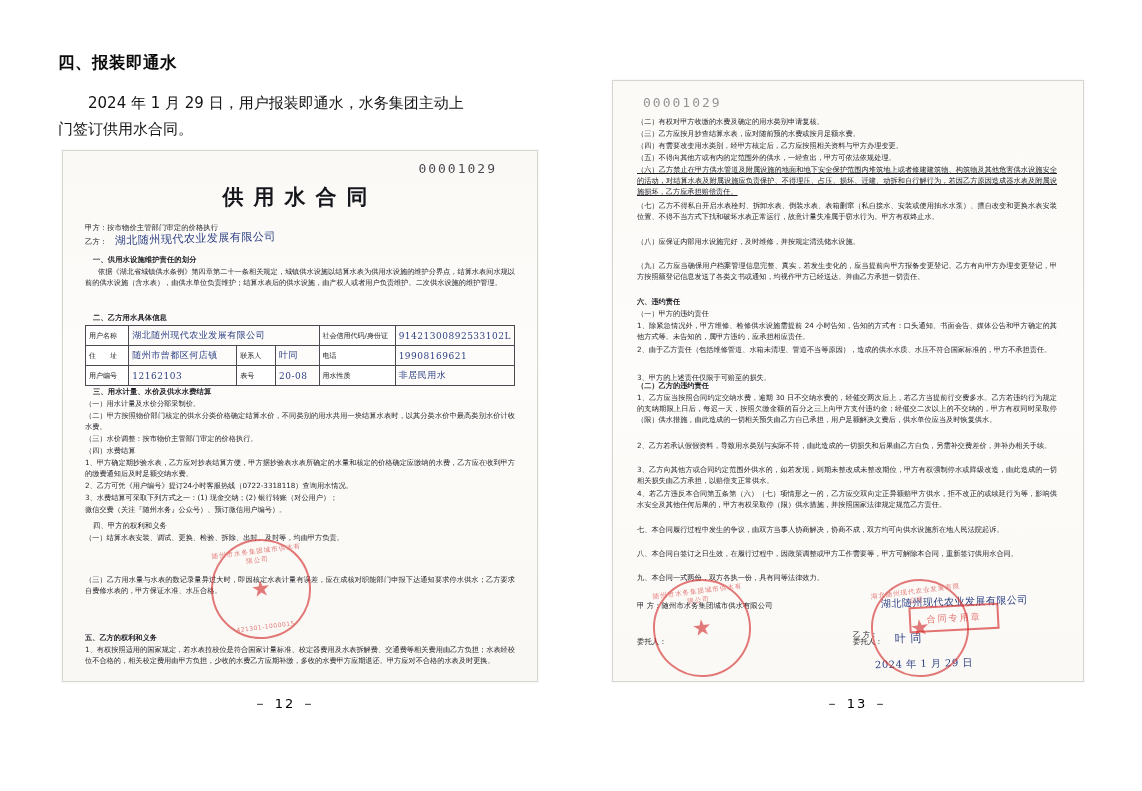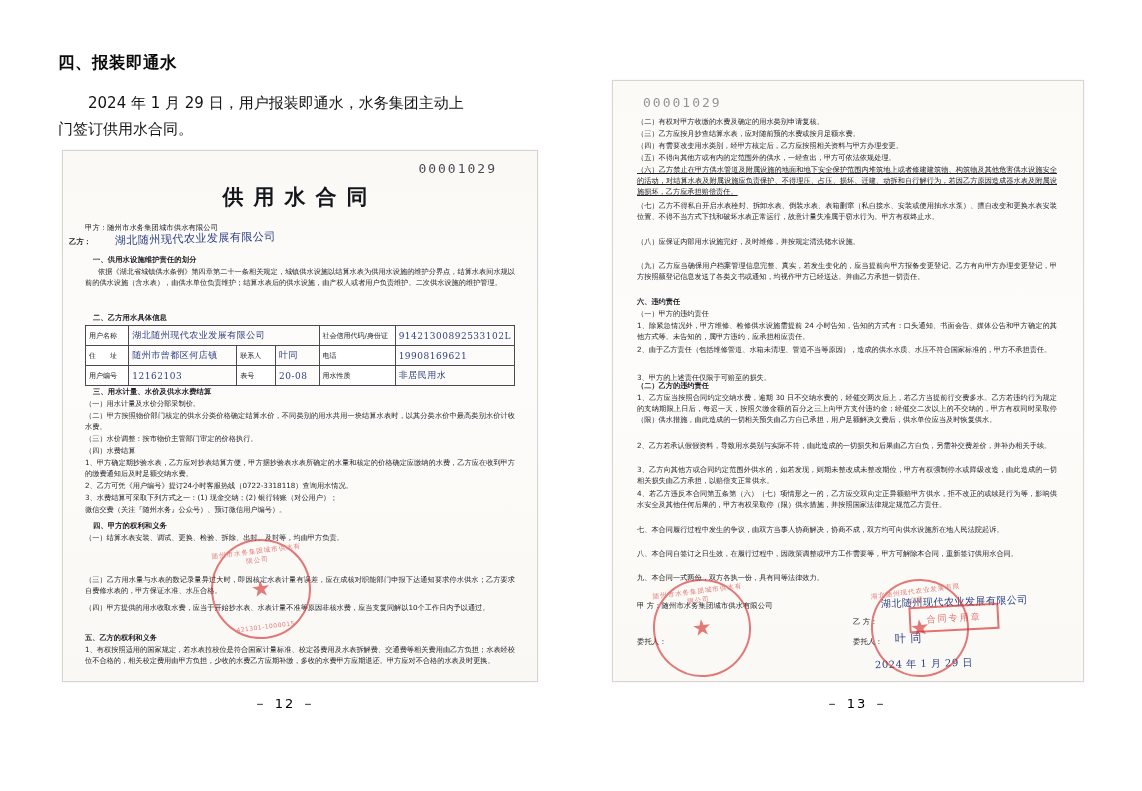--- a/index.html
+++ b/index.html
@@ -198,23 +198,23 @@
     <h2 class="section-heading">四、报装即通水</h2>
     <p class="body-para">2024 年 1 月 29 日，用户报装即通水，水务集团主动上门签订供用水合同。</p>
   </div>
 
   <div class="scan scan-left">
 
     <div class="scan-serial" style="right:40px; top:10px;">00001029</div>
 
     <div class="scan-title" style="top:32px;">供用水合同</div>
 
-    <div class="scan-line" style="left:22px; top:72px;">甲方：随州市水务集团城市供水有限公司</div>
-
-    <div class="scan-line" style="left:6px; top:86px;font-weight:bold;">乙方：</div>
+    <div class="scan-line" style="left:22px; top:72px;">甲方：按市物价主管部门审定的价格执行</div>
+
+    <div class="scan-line" style="left:22px; top:86px;">乙方：</div>
     <div class="hand" style="position:absolute; left:52px; top:80px;">湖北随州现代农业发展有限公司</div>
 
     <div class="scan-line" style="left:30px; top:104px; font-weight:bold;">一、供用水设施维护责任的划分</div>
     <div class="scan-block indent" style="left:22px; top:116px; width:430px;">依据《湖北省城镇供水条例》第四章第二十一条相关规定，城镇供水设施以结算水表为供用水设施的维护分界点，结算水表间水规以前的供水设施（含水表），由供水单位负责维护；结算水表后的供水设施，由产权人或者用户负责维护。二次供水设施的维护管理。</div>
 
     <div class="scan-line" style="left:30px; top:162px; font-weight:bold;">二、乙方用水具体信息</div>
 
     <table class="ctable" style="left:22px; top:174px; width:430px;">
       <tbody>
           <tr>
@@ -262,25 +262,24 @@
 
     <div class="scan-block" style="left:22px; top:248px; width:430px;">（一）用水计量及水价分部采制价。</div>
     <div class="scan-block" style="left:22px; top:260px; width:430px;">（二）甲方按照物价部门核定的供水分类价格确定结算水价，不同类别的用水共用一块结算水表时，以其分类水价中最高类别水价计收水费。</div>
     <div class="scan-block" style="left:22px; top:283px; width:430px;">（三）水价调整：按市物价主管部门审定的价格执行。</div>
     <div class="scan-block" style="left:22px; top:295px; width:430px;">（四）水费结算</div>
     <div class="scan-block" style="left:22px; top:307px; width:430px;">1、甲方确定期抄验水表，乙方应对抄表结算方便，甲方据抄验表水表所确定的水量和核定的价格确定应缴纳的水费，乙方应在收到甲方的缴费通知后及时足额交纳水费。</div>
     <div class="scan-block" style="left:22px; top:330px; width:430px;">2、乙方可凭《用户编号》提订24小时客服热线（0722-3318118）查询用水情况。</div>
     <div class="scan-block" style="left:22px; top:342px; width:430px;">3、水费结算可采取下列方式之一：(1) 现金交纳；(2) 银行转账（对公用户）；</div>
     <div class="scan-block" style="left:22px; top:354px; width:430px;">微信交费（关注『随州水务』公众号）、预订微信用户编号）。</div>
 
-    <div class="scan-line" style="left:30px; top:370px; font-weight:bold;">四、甲方的权利和义务</div>
+    <div class="scan-line" style="left:30px; top:370px; font-weight:normal;">四、甲方的权利和义务</div>
 
     <div class="scan-block" style="left:22px; top:382px; width:430px;">（一）结算水表安装、调试、更换、检验、拆除、出封、及封等，均由甲方负责。</div>
     <div class="scan-block" style="left:22px; top:424px; width:430px;">（三）乙方用水量与水表的数记录量异过大时，即因核定水表计量有误差，应在成核对职能部门申报下达通知要求停水供水；乙方要求自费修水表的，甲方保证水准、水压合格。</div>
-    <div class="scan-block" style="left:22px; top:452px; width:430px;">（四）甲方提供的用水收取水费，应当于开始抄水表、水表计量不准等原因非核水费，应当支复同解以10个工作日内予以通过。</div>
     <div class="scan-block" style="left:22px; top:482px; width:430px; font-weight:bold;">五、乙方的权利和义务</div>
     <div class="scan-block" style="left:22px; top:494px; width:430px;">1、有权按照适用的国家规定，若水表拉校位是符合国家计量标准、校定器费用及水表拆解费、交通费等相关费用由乙方负担；水表经校位不合格的，相关校定费用由甲方负担，少收的水费乙方应期补缴，多收的水费甲方应期退还。甲方应对不合格的水表及时更换。</div>
 
     <div class="seal" style="left:148px; top:388px; width:96px; height:96px;">
       <span class="seal-ring-text">随州市水务集团城市供水有限公司</span>
       <span class="star">★</span>
       <span class="seal-bottom-text">421301-1000015</span>
     </div>
   </div>
 
@@ -305,21 +304,21 @@
     <div class="scan-block" style="left:24px; top:312px; width:420px;">1、乙方应当按照合同约定交纳水费，逾期 30 日不交纳水费的，经催交两次后上，若乙方当提前行交费多水。乙方若违约行为规定的支纳期限上日后，每迟一天，按照欠缴金额的百分之三上向甲方支付违约金；经催交二次以上的不交纳的，甲方有权同时采取停（限）供水措施，由此造成的一切相关预失由乙方自已承担，用户足额解决文费后，供水单位应当及时恢复供水。</div>
     <div class="scan-block" style="left:24px; top:360px; width:420px;">2、乙方若承认假假资料，导致用水类别与实际不符，由此造成的一切损失和后果由乙方自负，另需补交费差价，并补办相关手续。</div>
     <div class="scan-block" style="left:24px; top:384px; width:420px;">3、乙方向其他方或合同约定范围外供水的，如若发现，则期未整改成未整改期位，甲方有权强制停水或降级改造，由此造成的一切相关损失由乙方承担，以赔偿支正常供水。</div>
     <div class="scan-block" style="left:24px; top:408px; width:420px;">4、若乙方违反本合同第五条第（六）（七）项情形之一的，乙方应交双向定正异额赔甲方供水，拒不改正的或续延行为等，影响供水安全及其他任何后果的，甲方有权采取停（限）供水措施，并按照国家法律规定规范乙方责任。</div>
     <div class="scan-block" style="left:24px; top:444px; width:420px;">七、本合同履行过程中发生的争议，由双方当事人协商解决，协商不成，双方均可向供水设施所在地人民法院起诉。</div>
     <div class="scan-block" style="left:24px; top:492px; width:420px;">九、本合同一式两份，双方各执一份，具有同等法律效力。</div>
     <div class="scan-block" style="left:24px; top:468px; width:420px;">八、本合同自签订之日生效，在履行过程中，因政策调整或甲方工作需要等，甲方可解除本合同，重新签订供用水合同。</div>
     <div class="scan-block" style="left:24px; top:504px; width:420px;"></div>
 
     <div class="scan-line" style="left:24px; top:520px;">甲 方：随州市水务集团城市供水有限公司</div>
-    <div class="scan-line" style="left:240px; top:536px;">乙 方：</div>
+    <div class="scan-line" style="left:240px; top:549px;">乙 方：</div>
     <div class="hand" style="position:absolute; left:268px; top:514px; font-size:10px;">湖北随州现代农业发展有限公司</div>
 
     <div class="scan-line" style="left:24px; top:556px;">委托人：</div>
     <div class="scan-line" style="left:240px; top:556px;">委托人：</div>
     <div class="hand" style="position:absolute; left:282px; top:550px;">叶 同</div>
     <div class="hand" style="position:absolute; left:262px; top:576px; font-size:10px;">2024 年 1 月 29 日</div>
 
     <div class="seal" style="left:40px; top:498px; width:94px; height:94px;">
       <span class="seal-ring-text">随州市水务集团城市供水有限公司</span>
       <span class="star">★</span>

